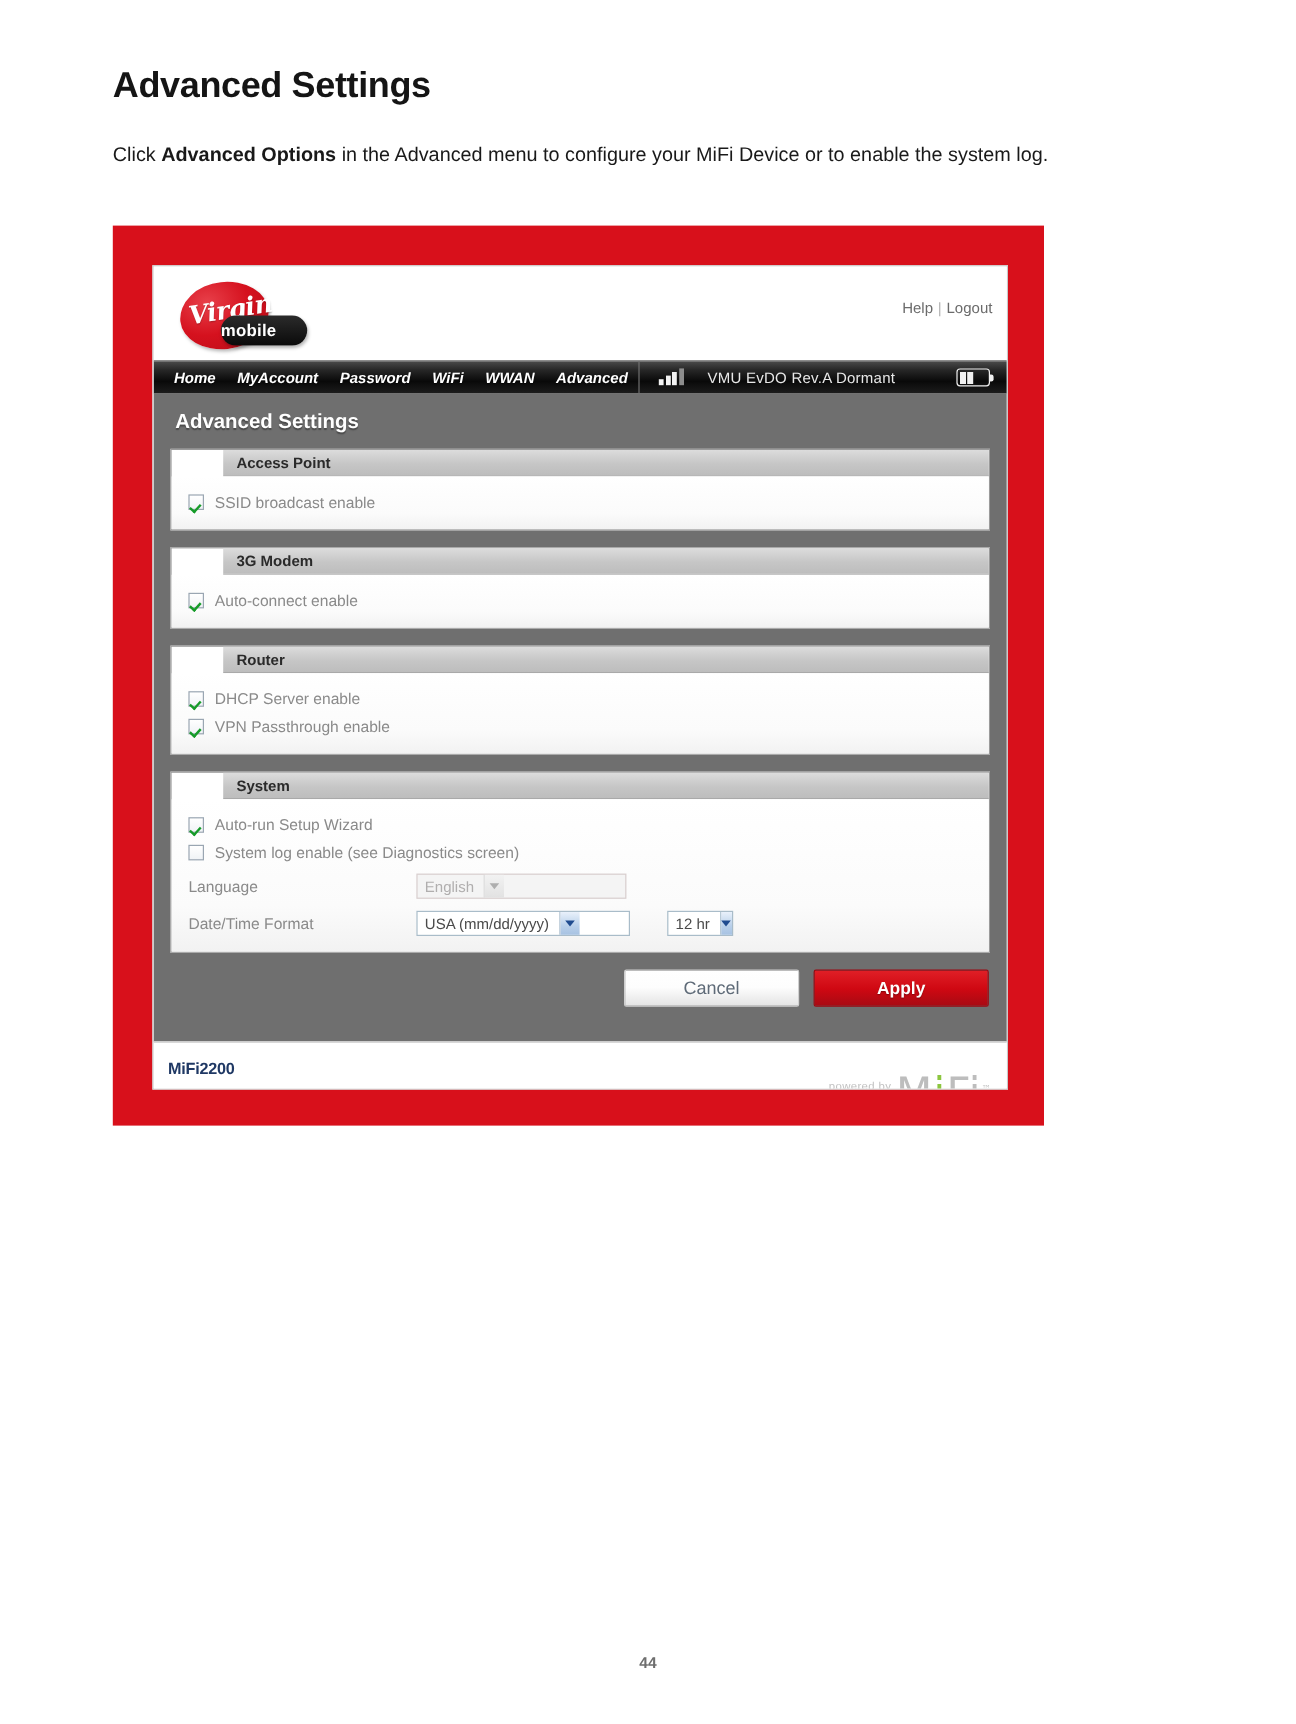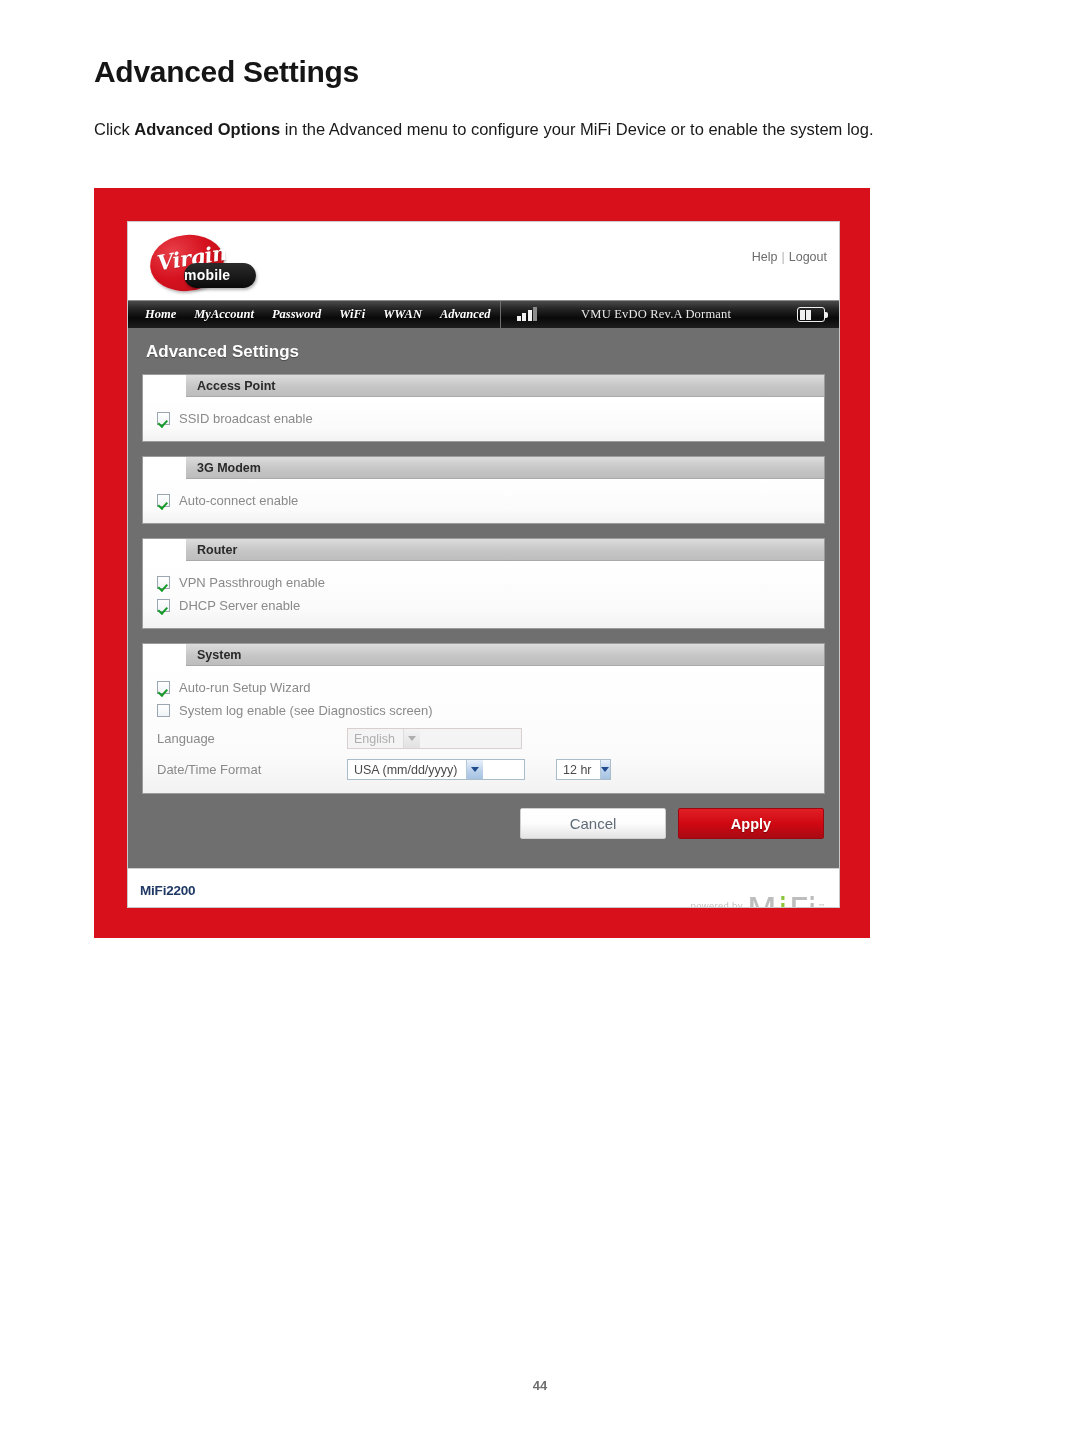--- a/index.html
+++ b/index.html
@@ -133,21 +133,20 @@
   }
   .header-links .sep { color: #b4b4b4; padding: 0 4px; }
 
   
   .navbar {
     display: flex;
     align-items: stretch;
     height: 28px;
     background: linear-gradient(#4b4b4b 0%, #262626 28%, #090909 62%, #1d1d1d 100%);
     border-top: 1px solid #8d8d8d;
-    font-family: Liberation Serif, serif;
   }
   .nav-items {
     display: flex;
     align-items: center;
     padding-left: 8px;
     border-right: 1px solid #6f6f6f;
   }
   .nav-item {
     color: #ffffff;
     font-size: 12.5px;
@@ -169,21 +168,21 @@
     gap: 1.5px;
     height: 13px;
     margin-left: 16px;
   }
   .sig-bars i { display: block; width: 4px; background: #f2f2f2; }
   .sig-bars i:nth-child(1) { height: 5px; }
   .sig-bars i:nth-child(2) { height: 8px; }
   .sig-bars i:nth-child(3) { height: 11px; }
   .sig-bars i:nth-child(4) { height: 14px; background: #8c8c8c; }
   .status-text {
-    margin-left: 44px;
+    margin-left: 20px;
     font-size: 12.5px;
     color: #e8e8e8;
     letter-spacing: .2px;
     white-space: nowrap;
   }
   .battery {
     position: absolute;
     right: 14px;
     top: 6px;
     width: 28px;
@@ -476,25 +475,25 @@
             <span class="chk-label">Auto-connect enable</span>
           </div>
         </div>
       </div>
 
       <div class="section">
         <div class="section-head">Router</div>
         <div class="section-body">
           <div class="chk-row">
             <span class="chk checked"></span>
-            <span class="chk-label">VPN Passthrough enable</span>
+            <span class="chk-label">DHCP Server enable</span>
           </div>
           <div class="chk-row">
             <span class="chk checked"></span>
-            <span class="chk-label">DHCP Server enable</span>
+            <span class="chk-label">VPN Passthrough enable</span>
           </div>
         </div>
       </div>
 
       <div class="section">
         <div class="section-head">System</div>
         <div class="section-body">
           <div class="chk-row">
             <span class="chk checked"></span>
             <span class="chk-label">Auto-run Setup Wizard</span>

